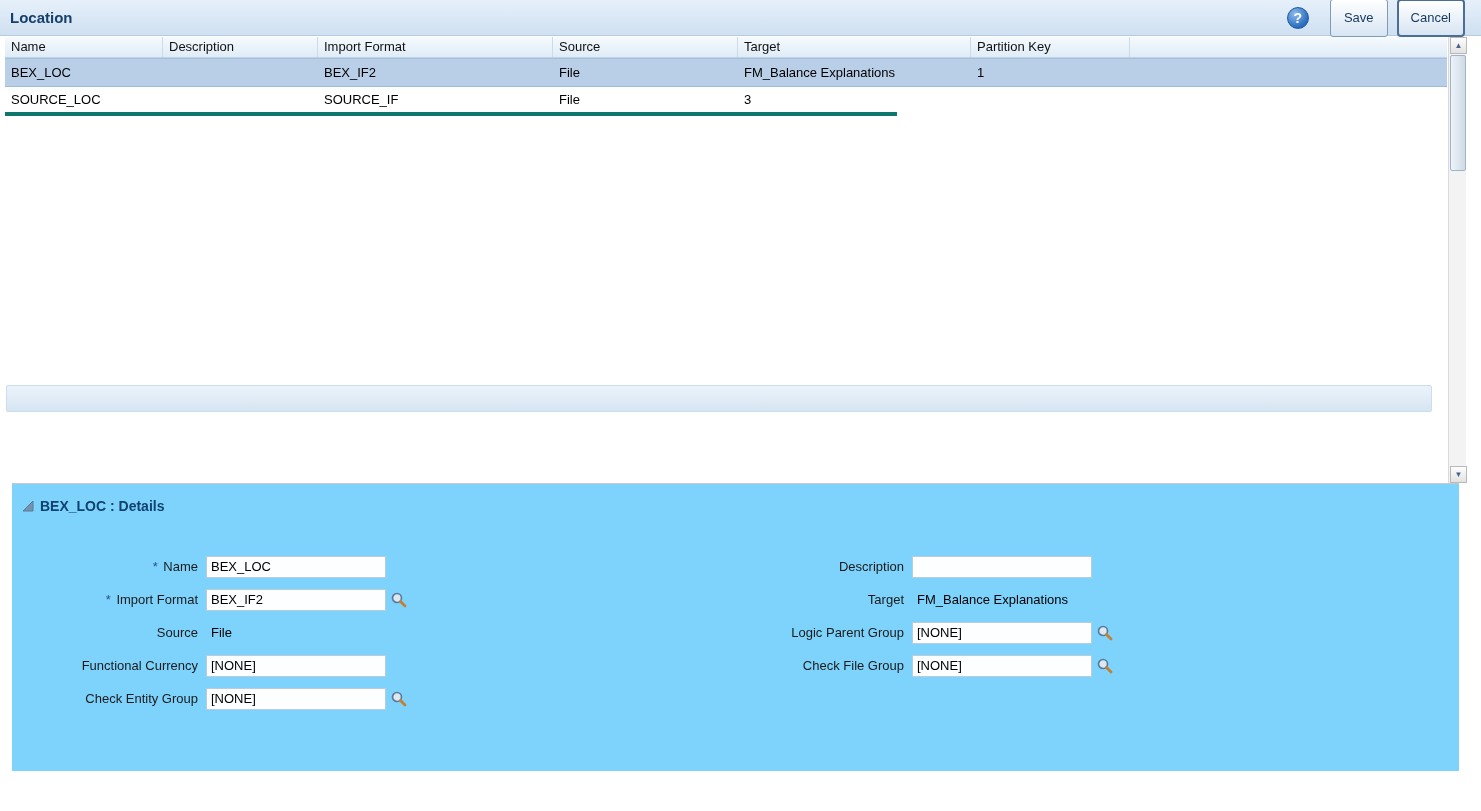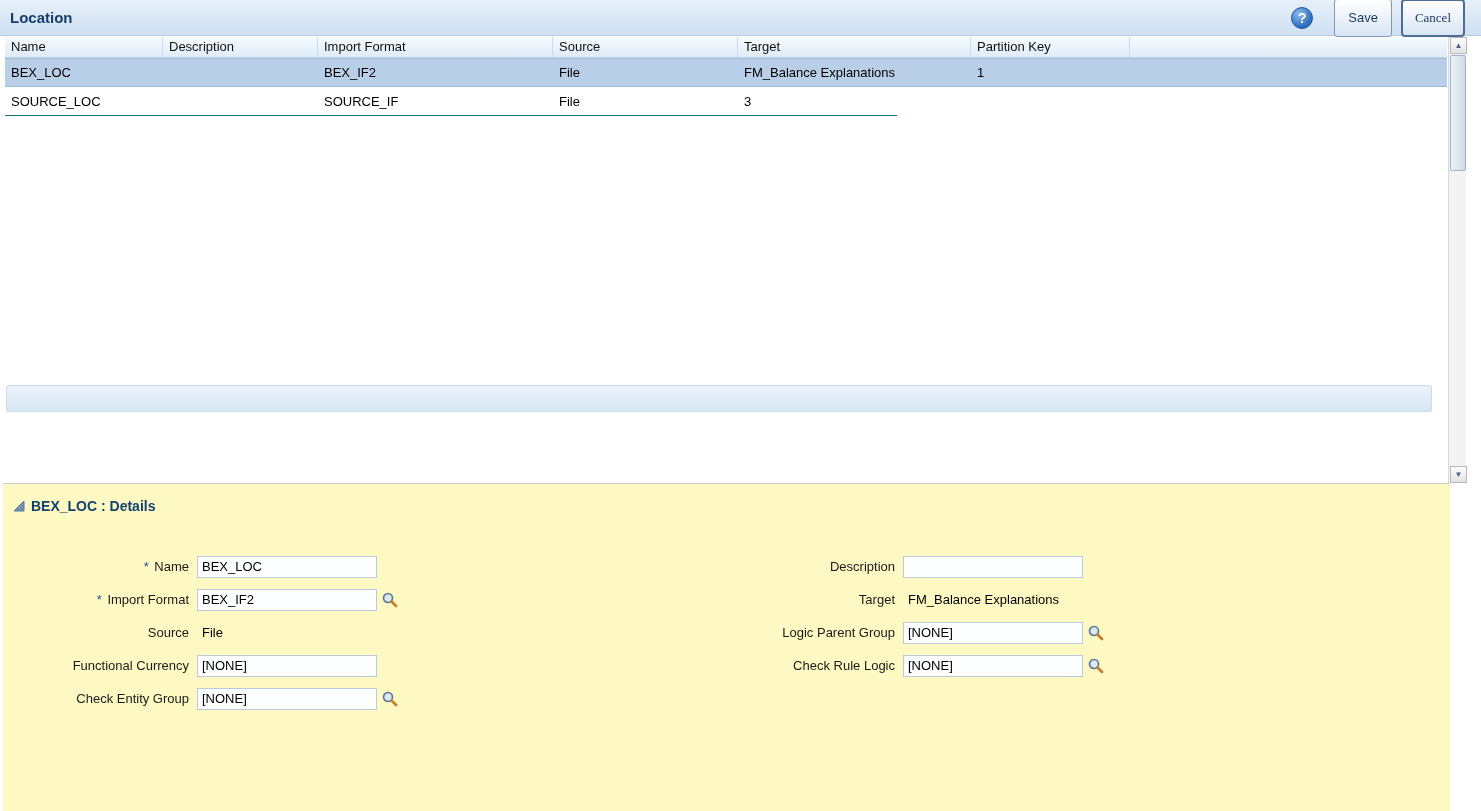--- a/index.html
+++ b/index.html
@@ -25,21 +25,21 @@
     border:1px solid #1d5aa4; color:#fff; font-weight:bold; font-size:14px;
     display:flex; align-items:center; justify-content:center; cursor:pointer;
     margin-right:12px;
   }
   .btn {
     font-family:inherit; font-size:13px; color:#16395f;
     height:38px; padding:2px 13px;
     background:linear-gradient(#ffffff,#d7e5f3);
     border:1px solid #7f9bb5; border-radius:3px; cursor:pointer;
   }
-  .btn-cancel { border:2px solid #4d6d93; border-radius:4px; padding:1px 12px;font-family:Liberation Serif, serif; }
+  .btn-cancel { border:2px solid #4d6d93; border-radius:4px; padding:1px 12px; }
 
   
   .table { position:absolute; top:37px; left:5px; width:1442px; background:#fff; }
   .thead {
     display:flex; height:21px;
     background:linear-gradient(#f5fafd,#dfecf7);
     border-bottom:1px solid #bed2e4;
   }
   .hcell {
     padding:2px 6px; border-right:1px solid #ccdbe9;
@@ -47,21 +47,21 @@
   }
   .trow { display:flex; height:29px; cursor:default; }
   .tcell {
     padding:0 6px; display:flex; align-items:center;
     overflow:hidden; white-space:nowrap; height:100%;
   }
   .trow.selected {
     background:#b9cfe8;
     border-top:1px solid #a6c1de; border-bottom:1px solid #9fbbda;
   }
-  .trow:not(.selected) .tcell { border-bottom:1px solid #0f766e; }
+  .trow:not(.selected) .tcell { border-bottom:4px solid #0f766e; }
   .trow:not(.selected) .tcell.col-filler { border-bottom:none; }
   .col-0 { width:158px; } .col-1 { width:155px; } .col-2 { width:235px; }
   .col-3 { width:185px; } .col-4 { width:233px; } .col-5 { width:159px; }
   .col-filler { flex:1; border-right:none !important; }
 
   .table-footer-bar {
     position:absolute; left:6px; top:385px; width:1426px; height:27px;
     background:linear-gradient(#ebf3fa,#d6e5f3);
     border:1px solid #ccdded; border-radius:2px;
   }
@@ -80,22 +80,22 @@
   }
   .scroll-btn.down { position:absolute; bottom:0; left:0; margin-left:1px; }
   .scroll-thumb {
     position:absolute; top:18px; left:1px; width:16px; height:116px;
     background:linear-gradient(90deg,#eef3f8,#cfdae6);
     border:1px solid #9fb4ca; border-radius:2px; cursor:grab;
   }
 
   
   .details-panel {
-    position:absolute; left:3px; top:483px; width:1447px; height:328px;
-    border-top:1px solid #c8c8c8; background:#fef9c3;
+    position:absolute; left:12px; top:483px; width:1447px; height:288px;
+    border-top:1px solid #c8c8c8; background:#7dd3fc;
   }
   .details-header { display:flex; align-items:center; padding:14px 0 0 8px; }
   .disclosure-icon { display:inline-flex; margin-right:6px; cursor:pointer; }
   .details-title { font-weight:bold; font-size:14px; color:#10416f; }
 
   .tabs {
     display:flex; align-items:flex-end;
     margin:12px 0 0 6px; width:1441px; height:34px;
     border-bottom:1px solid #a6a6a6;
   }
@@ -243,21 +243,21 @@
           <label class="form-label">Logic Parent Group</label>
           <input class="field-input" value="[NONE]" style="">
           <span class="search-icon">
             <svg width="17" height="17" viewBox="0 0 17 17">
               <circle cx="7" cy="7" r="4.5" fill="#dde8f1" stroke="#5b7b9c" stroke-width="1.7"></circle>
               <line x1="10.5" y1="10.5" x2="15" y2="15" stroke="#c67f2e" stroke-width="2.8" stroke-linecap="round"></line>
             </svg>
           </span>
         </div>
         <div class="form-row">
-          <label class="form-label">Check Rule Logic</label>
+          <label class="form-label">Check File Group</label>
           <input class="field-input" value="[NONE]" style="">
           <span class="search-icon">
             <svg width="17" height="17" viewBox="0 0 17 17">
               <circle cx="7" cy="7" r="4.5" fill="#dde8f1" stroke="#5b7b9c" stroke-width="1.7"></circle>
               <line x1="10.5" y1="10.5" x2="15" y2="15" stroke="#c67f2e" stroke-width="2.8" stroke-linecap="round"></line>
             </svg>
           </span>
         </div>
       </div>
   </div>

